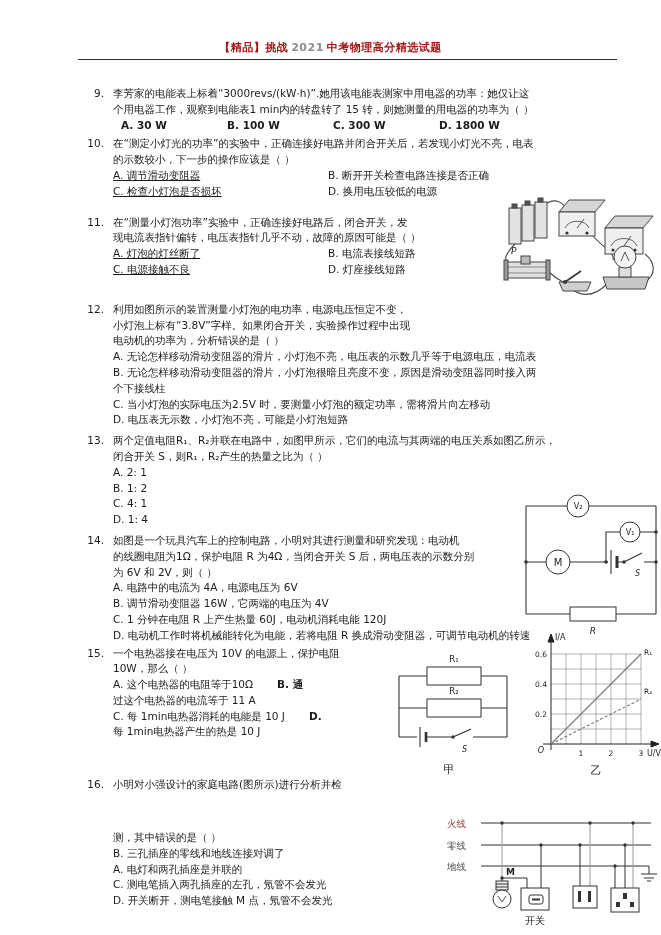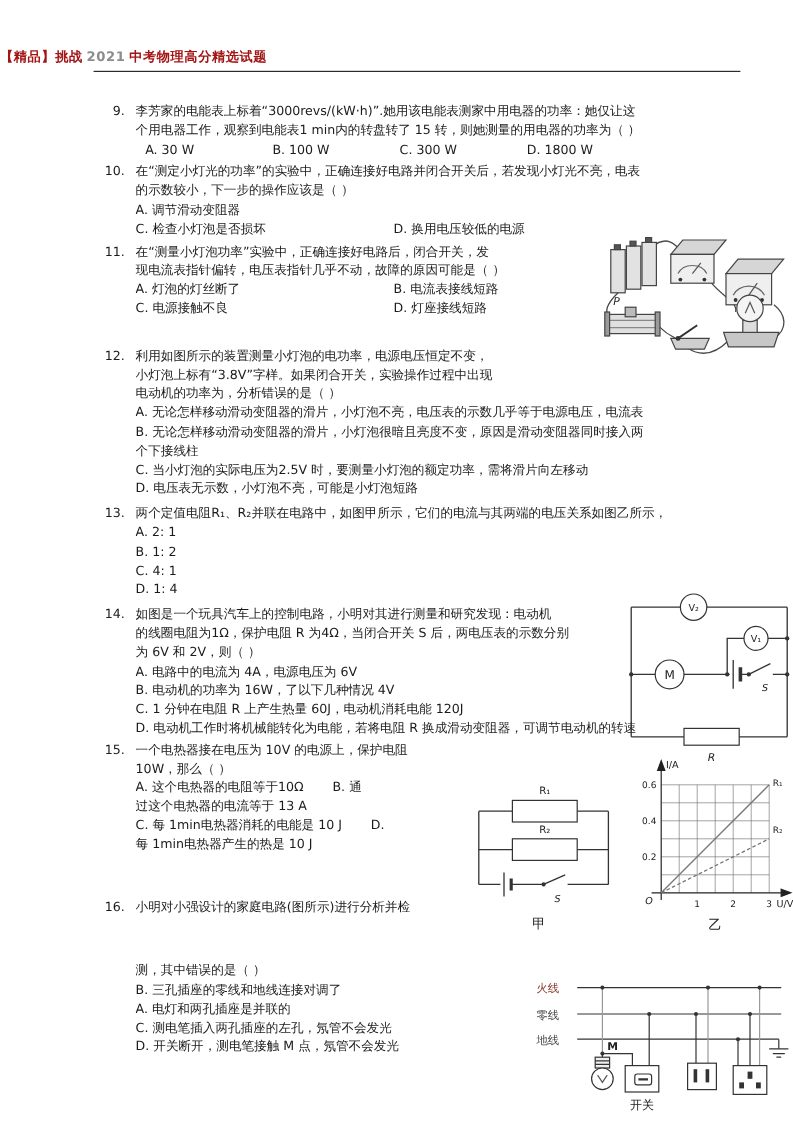--- a/index.html
+++ b/index.html
@@ -1,42 +1,42 @@
 <!DOCTYPE html>
 <html><head>
 <meta charset="utf-8">
 <style>
   html,body{margin:0;padding:0;}
   body{
     width:661px;height:935px;background:#ffffff;position:relative;overflow:hidden;
     font-family:"DejaVu Sans","Liberation Sans",sans-serif;color:#1b1b1b;
   }
-  .header{margin-top:40px;font-size:11px;font-weight:bold;letter-spacing:.5px;line-height:15px;}
+  .header{margin-top:40px;text-align:center;font-size:11px;font-weight:bold;letter-spacing:.5px;line-height:15px;}
   .hred{color:#a31515;}
   .hyear{color:#8d8d8d;padding:0 3px;}
   .rule{height:1px;background:#2a2a2a;margin:4px 44px 0 78px;}
   .content{margin-top:26px;}
   .q{position:relative;padding-left:113px;font-size:10.5px;line-height:15.8px;}
   .qnum{position:absolute;left:60px;width:44px;text-align:right;}
   .line,.optrow,.optrow4{white-space:nowrap;overflow:hidden;}
   .line{max-width:465px;}
-  .q10{margin-top:3px}.q11{margin-top:3px}.q12{margin-top:24px}.q13{margin-top:5px}
+  .q10{margin-top:3px}.q11{margin-top:15px}.q12{margin-top:24px}.q13{margin-top:5px}
   .q14{margin-top:5px}.q15{margin-top:2px}.q16{margin-top:14px}
   .q11 .line{max-width:388px;}
   .q12 .line.head{max-width:310px;}
   .q14 .line{max-width:402px;}
   .q14 .line.wide{max-width:465px;}
   .q15 .line{max-width:278px;}
   .q16 .line.head{max-width:295px;margin-top:37px;}
   .optrow{display:flex;max-width:465px;}
-  .optcol{width:215px;flex:none;overflow:hidden;white-space:nowrap;}
-  .optrow4{padding-left:8px;max-width:465px;}
+  .optcol{width:215px;flex:none;overflow:hidden;white-space:nowrap;text-decoration:underline;}
+  .optrow4{padding-left:8px;max-width:465px;font-weight:bold;}
   .opt4{display:inline-block;width:106px;}
   .split{display:flex;max-width:278px;}
-  .split .r{margin-left:24px;}
+  .split .r{margin-left:24px;font-weight:bold;}
   .fig{position:absolute;}
   svg{display:block;}
   svg text{font-family:"DejaVu Sans","Liberation Sans",sans-serif;}
 </style>
 </head>
 <body>
 
 <div class="header">
   <span class="hred">【精品】挑战</span><span class="hyear">2021</span><span class="hred">中考物理高分精选试题</span>
 </div>
@@ -52,20 +52,21 @@
       <span class="opt4">A. 30 W</span><span class="opt4">B. 100 W</span><span class="opt4">C. 300 W</span><span class="opt4">D. 1800 W</span>
     </div>
   </div>
 
   <div class="q q10">
     <span class="qnum">10.</span>
     <div class="line">在“测定小灯光的功率”的实验中，正确连接好电路并闭合开关后，若发现小灯光不亮，电表</div>
     <div class="line">的示数较小，下一步的操作应该是（ ）</div>
     <div class="optrow">
       <span class="optcol">A. 调节滑动变阻器</span>
+        <span>B. 断开开关检查电路连接是否正确</span>
     </div>
     <div class="optrow">
       <span class="optcol">C. 检查小灯泡是否损坏</span>
         <span>D. 换用电压较低的电源</span>
     </div>
   </div>
 
   <div class="q q11">
     <span class="qnum">11.</span>
     <div class="line">在“测量小灯泡功率”实验中，正确连接好电路后，闭合开关，发</div>
@@ -88,46 +89,47 @@
     <div class="line">A. 无论怎样移动滑动变阻器的滑片，小灯泡不亮，电压表的示数几乎等于电源电压，电流表</div>
     <div class="line">B. 无论怎样移动滑动变阻器的滑片，小灯泡很暗且亮度不变，原因是滑动变阻器同时接入两</div>
     <div class="line">个下接线柱</div>
     <div class="line">C. 当小灯泡的实际电压为2.5V 时，要测量小灯泡的额定功率，需将滑片向左移动</div>
     <div class="line">D. 电压表无示数，小灯泡不亮，可能是小灯泡短路</div>
   </div>
 
   <div class="q q13">
     <span class="qnum">13.</span>
     <div class="line">两个定值电阻R₁、R₂并联在电路中，如图甲所示，它们的电流与其两端的电压关系如图乙所示，</div>
+    <div class="line">闭合开关 S，则R₁，R₂产生的热量之比为（ ）</div>
     <div class="line">A. 2: 1</div>
     <div class="line">B. 1: 2</div>
     <div class="line">C. 4: 1</div>
     <div class="line">D. 1: 4</div>
   </div>
 
   <div class="q q14">
     <span class="qnum">14.</span>
     <div class="line">如图是一个玩具汽车上的控制电路，小明对其进行测量和研究发现：电动机</div>
     <div class="line">的线圈电阻为1Ω，保护电阻 R 为4Ω，当闭合开关 S 后，两电压表的示数分别</div>
     <div class="line">为 6V 和 2V，则（ ）</div>
     <div class="line wide">A. 电路中的电流为 4A，电源电压为 6V</div>
-    <div class="line wide">B. 电动机的功率为 16W，了以下几种情况 4V</div>
+    <div class="line wide">B. 调节滑动变阻器 16W，它两端的电压为 4V</div>
     <div class="line wide">C. 1 分钟在电阻 R 上产生热量 60J，电动机消耗电能 120J</div>
     <div class="line wide">D. 电动机工作时将机械能转化为电能，若将电阻 R 换成滑动变阻器，可调节电动机的转速</div>
   </div>
 
   <div class="q q15">
     <span class="qnum">15.</span>
     <div class="line">一个电热器接在电压为 10V 的电源上，保护电阻</div>
     <div class="line">10W，那么（ ）</div>
     <div class="line split">
       <span>A. 这个电热器的电阻等于10Ω</span>
         <span class="r">B. 通</span>
     </div>
-    <div class="line">过这个电热器的电流等于 13 A</div>
+    <div class="line">过这个电热器的电流等于 11 A</div>
     <div class="line split">
       <span>C. 每 1min电热器消耗的电能是 10 J</span>
         <span class="r">D.</span>
     </div>
     <div class="line">每 1min电热器产生的热是 10 J</div>
   </div>
 
   <div class="q q16">
     <span class="qnum">16.</span>
     <div class="line head">小明对小强设计的家庭电路(图所示)进行分析并检</div>

